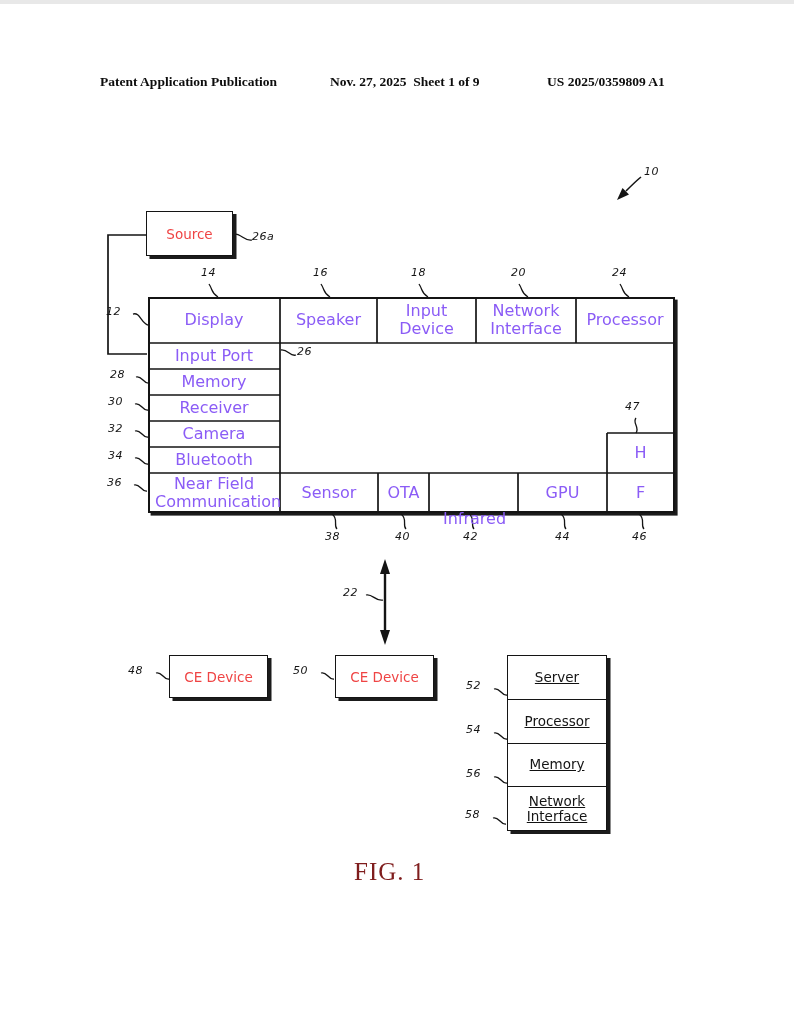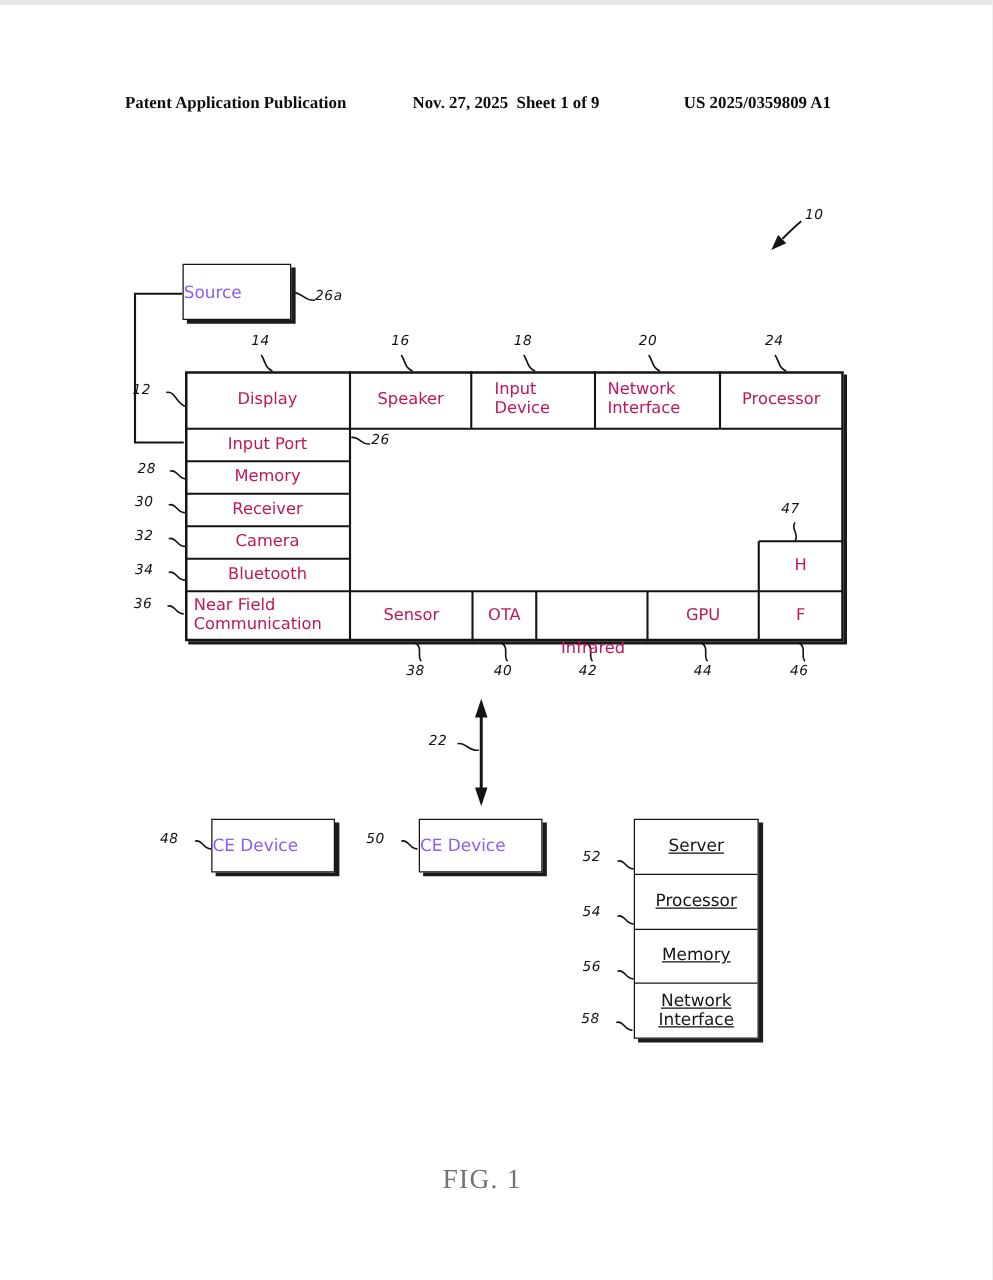--- a/index.html
+++ b/index.html
@@ -8,52 +8,52 @@
     font-family:"DejaVu Sans", sans-serif; color:#111;
     margin:4px auto; overflow:hidden;
   }
   .hdr{
     position:absolute; top:70px;
     font-family:"Liberation Serif", serif; font-weight:bold;
     font-size:13.5px; white-space:pre; color:#0d0d0d;
   }
   .cell{
     position:absolute; display:flex; align-items:center; justify-content:center;
-    font-size:13px; line-height:1.12; color:#be185d;
+    text-align:center; font-size:16px; line-height:1.12; color:#8b5cf6;
   }
   .ref{
     position:absolute; font-style:italic; font-size:11px; color:#151515;
     white-space:nowrap; letter-spacing:0.5px;
   }
   .sbox{
     position:absolute; background:#fff; border:1.8px solid #141414;
     box-shadow:3.5px 3px 0 0 #1b1b1b; box-sizing:border-box;
-    display:flex; align-items:center; justify-content:flex-start;
-    text-align:center; font-size:13.5px; color:#8b5cf6;
+    display:flex; align-items:center; justify-content:center;
+    text-align:center; font-size:13.5px; color:#ef4444;
   }
   .main-box{
     position:absolute; left:148px; top:293px; width:527px; height:216px;
     border:2.2px solid #141414; box-shadow:2.6px 2.6px 0 0 #1b1b1b;
     box-sizing:border-box; background:#fff;
   }
   .server-stack{
     position:absolute; left:507px; top:651px; width:100px; height:176px;
     background:#fff; border:1.8px solid #141414; box-shadow:3.5px 3px 0 0 #1b1b1b;
     box-sizing:border-box; display:flex; flex-direction:column;text-decoration:underline;
   }
   .srow{
     flex:1; display:flex; align-items:center; justify-content:center;
     text-align:center; font-size:13.5px; line-height:1.12; color:#151515;
     border-bottom:1.8px solid #141414; box-sizing:border-box;
   }
   .srow:last-child{border-bottom:none;}
   svg.overlay{position:absolute; left:0; top:0;}
   .caption{
-    position:absolute; left:354px; top:926px;
-    font-family:"Liberation Serif", serif; font-size:22px; color:#737373;
+    position:absolute; left:354px; top:854px;
+    font-family:"Liberation Serif", serif; font-size:25px; color:#7f1d1d;
     letter-spacing:1px; white-space:pre;
   }
 </style>
 </head>
 <body>
 
 <div class="page">
 
   <div class="hdr" style="left:100px">Patent Application Publication</div>
   <div class="hdr" style="left:330px">Nov. 27, 2025  Sheet 1 of 9</div>

